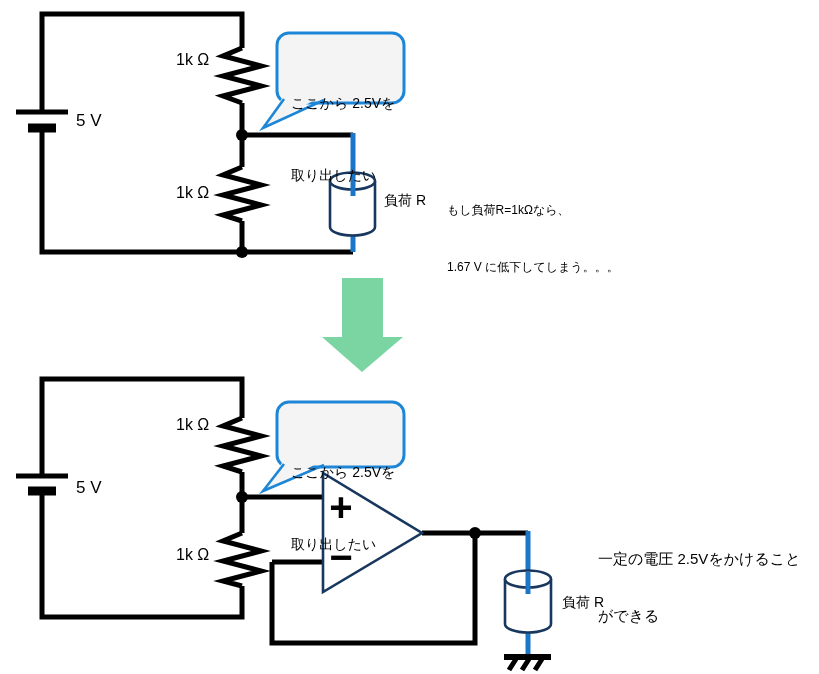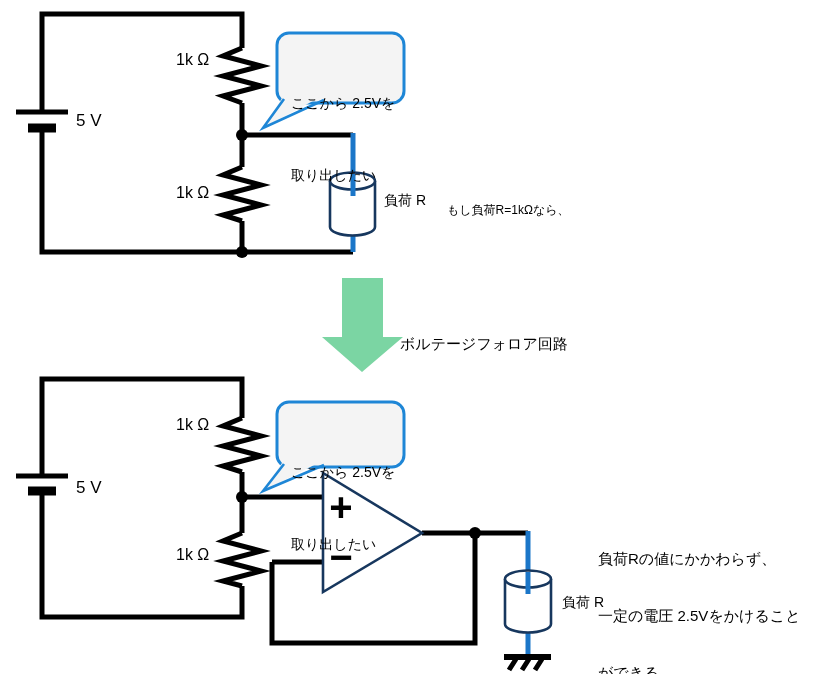--- a/index.html
+++ b/index.html
@@ -97,38 +97,37 @@
   <div class="txt" style="left:176px;top:183px;font-size:16px;">1k Ω</div>
   <div class="txt" style="left:384px;top:191px;font-size:14px;">負荷 R</div>
 
   <div style="position:absolute;left:291px;top:43px;font-size:14px;line-height:24px;white-space:pre;">
     <div>ここから 2.5Vを</div>
     <div>取り出したい</div>
   </div>
 
   <div style="position:absolute;left:447px;top:163px;font-size:12px;line-height:19px;white-space:pre;">
     <div>もし負荷R=1kΩなら、</div>
+    <div>1.67 V に低下してしまう。。。</div>
   </div>
 
   <div style="position:absolute;left:400px;top:294px;font-size:15px;line-height:20px;white-space:pre;">
-    <div>ボルテージフォロア回路</div>
   </div>
 
   <div class="txt" style="left:76px;top:477px;font-size:17px;">5 V</div>
   <div class="txt" style="left:176px;top:415px;font-size:16px;">1k Ω</div>
   <div class="txt" style="left:176px;top:545px;font-size:16px;">1k Ω</div>
   <div class="txt" style="left:562px;top:593px;font-size:14px;">負荷 R</div>
 
   <div class="pm" style="left:325px;top:488px;">+</div>
   <div class="pm" style="left:325px;top:538px;">−</div>
 
   <div style="position:absolute;left:291px;top:412px;font-size:14px;line-height:24px;white-space:pre;">
     <div>ここから 2.5Vを</div>
     <div>取り出したい</div>
   </div>
 
   <div style="position:absolute;left:598px;top:511px;font-size:15px;line-height:19px;white-space:pre;">
-    <div>負荷Rの値にかかわらず、</div>
     <div>一定の電圧 2.5Vをかけること</div>
     <div>ができる</div>
   </div>
 
 </div>
 
 </body></html>

